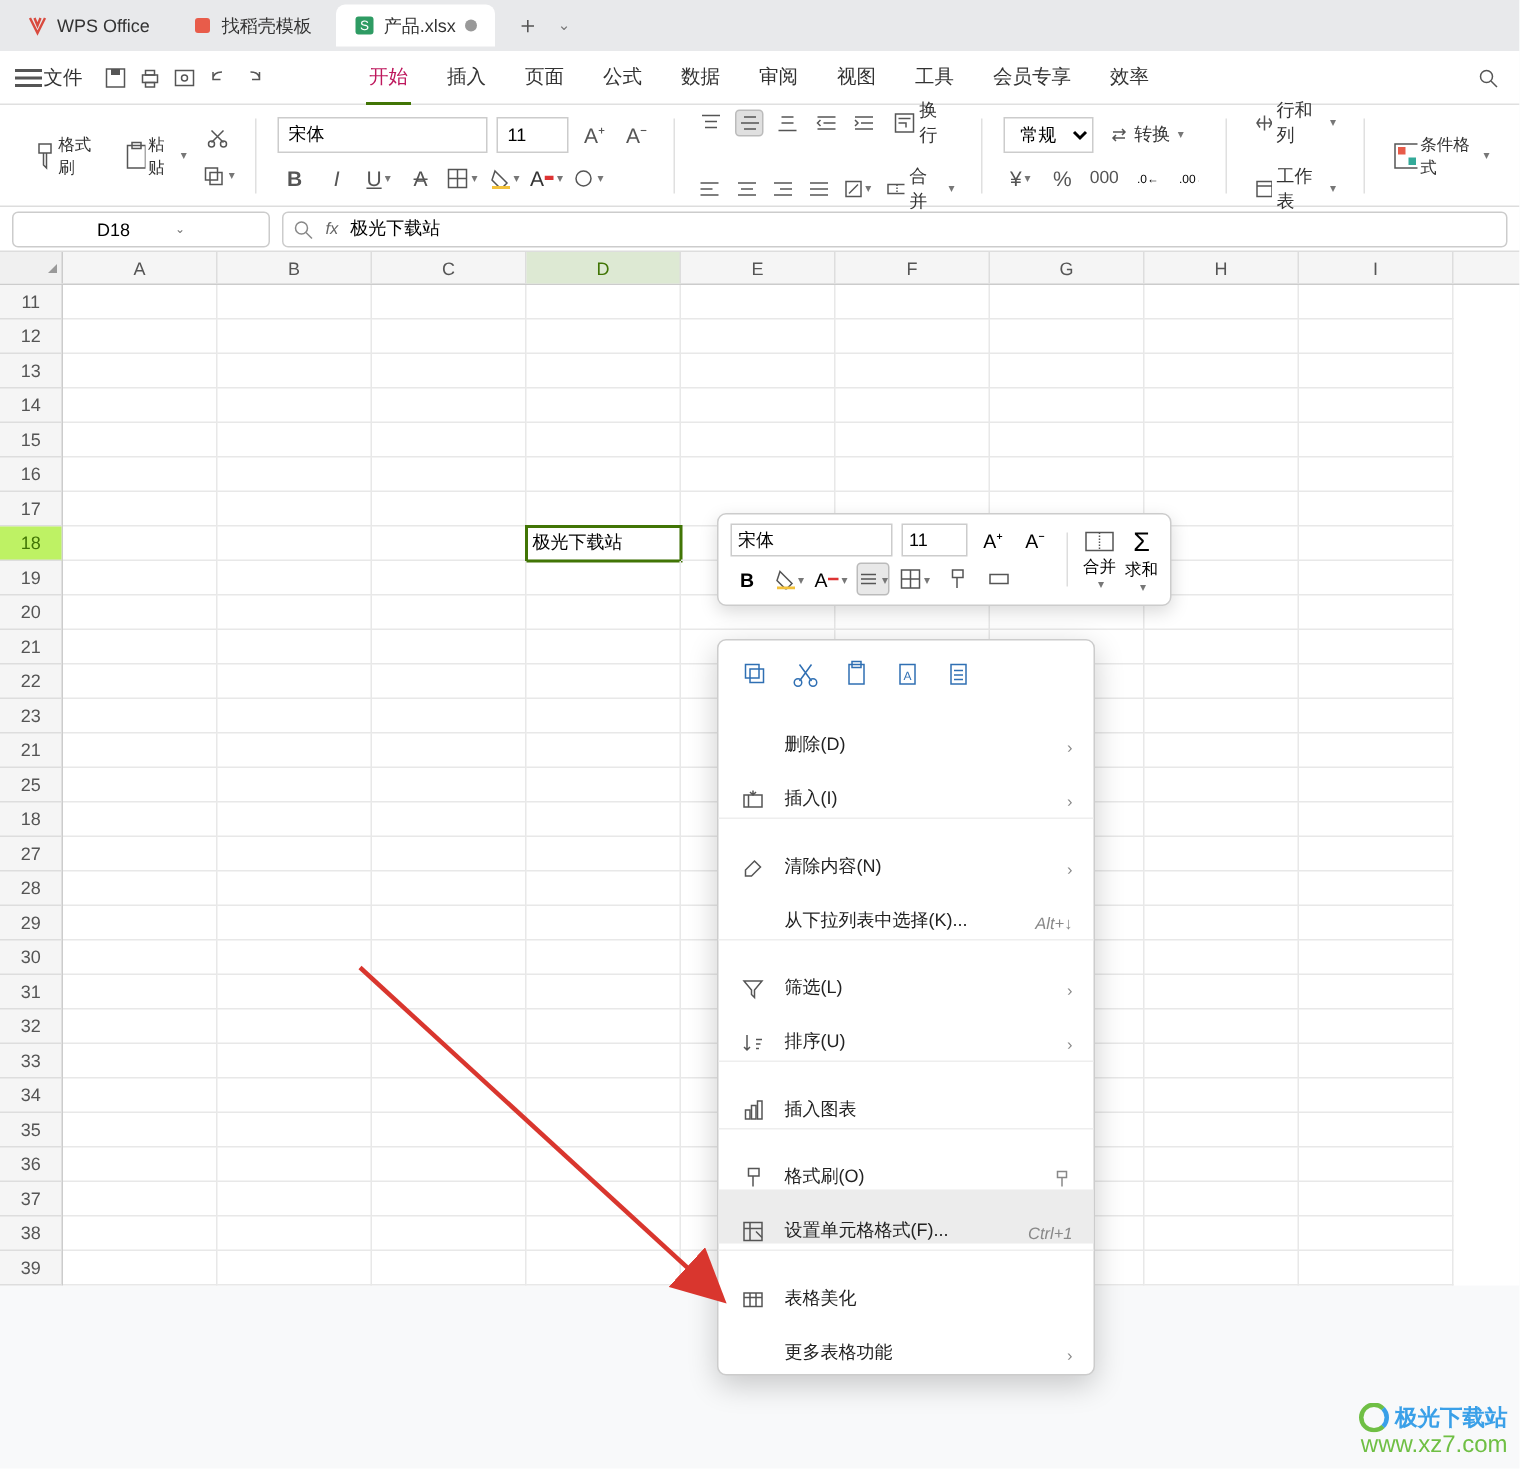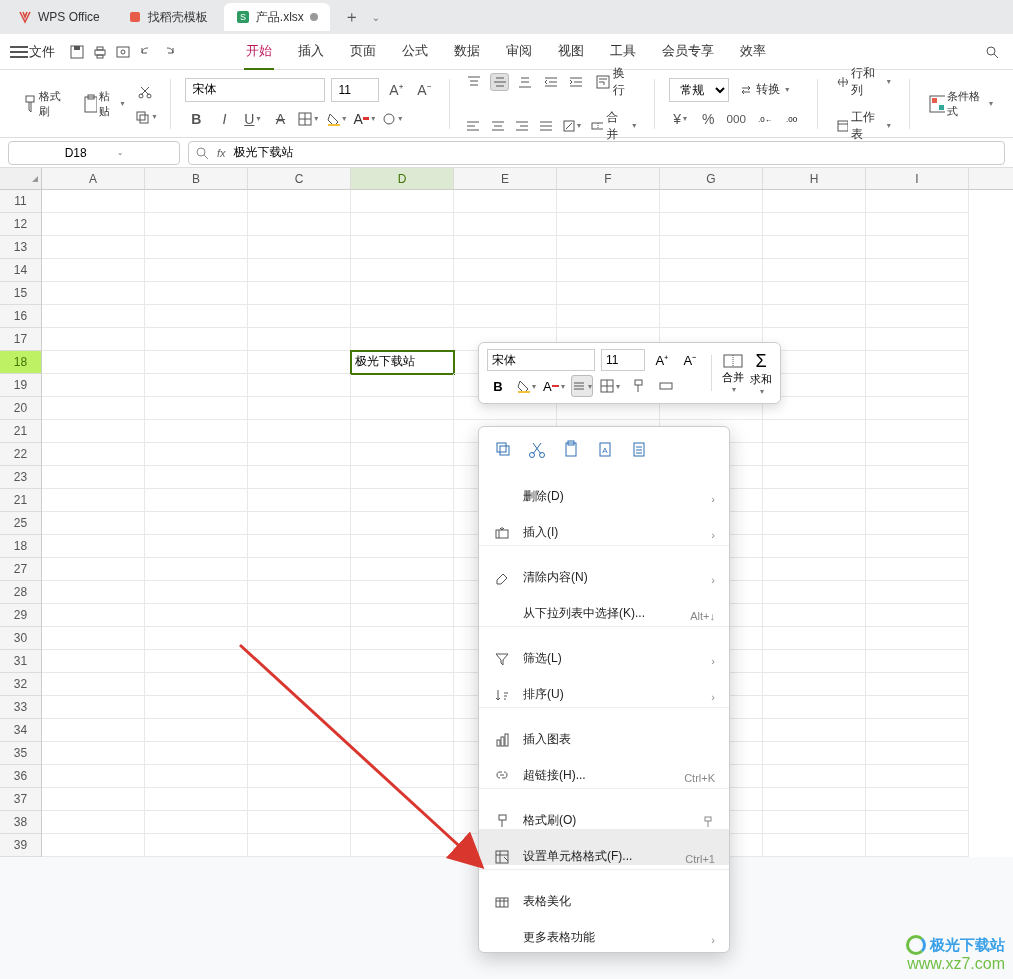--- a/index.html
+++ b/index.html
@@ -72,21 +72,21 @@
 .mini-sep { width: 1px; height: 36px; background: #ddd; margin: 0 4px; }
 .mini-stack { display: flex; flex-direction: column; align-items: center; gap: 0; }
 
 
 .context-menu { position: absolute; left: 478px; top: 426px; width: 252px; background: #fff; border: 1px solid #ccc; border-radius: 6px; box-shadow: 0 6px 20px rgba(0,0,0,.2); z-index: 60; padding: 6px 0; }
 .ctx-icon-row { display: flex; gap: 14px; padding: 6px 14px 10px; }
 .ctx-icon { width: 20px; height: 20px; color: #2f6fb3; cursor: pointer; display: flex; align-items: center; justify-content: center; }
 .ctx-item { height: 36px; display: flex; align-items: flex-end; padding: 0 14px; font-size: 12px; color: #222; cursor: pointer; gap: 12px; }
 .ctx-item.highlight { background: #ececec; }
 .ctx-item-icon { width: 18px; color: #555; display: flex; align-items: center; justify-content: center; }
-.ctx-shortcut { margin-left: auto; color: #888; font-size: 11px; }
+.ctx-shortcut { margin-left: auto; color: #888; font-size: 11px; font-style: italic; }
 .ctx-arrow { margin-left: auto; color: #888; font-size: 11px; }
 .ctx-sep { height: 1px; background: #eee; margin: 4px 0; }
 
 
 .arrow-svg { position: absolute; left: 235px; top: 640px; z-index: 70; pointer-events: none; }
 
 
 .watermark { position: absolute; right: 8px; bottom: 6px; text-align: right; z-index: 80; }
 .watermark .brand { font-size: 15px; color: #3aa0e8; font-weight: 600; display: flex; align-items: center; gap: 4px; justify-content: flex-end; }
 .watermark .url { font-size: 16px; color: #6fbf44; }
@@ -990,29 +990,20 @@
   <div class="ctx-item">
       <span class="ctx-item-icon">
         <svg width="16" height="16">
           <rect x="3" y="8" width="3" height="6" stroke="#555" fill="none"></rect>
           <rect x="7" y="5" width="3" height="9" stroke="#555" fill="none"></rect>
           <rect x="11" y="2" width="3" height="12" stroke="#555" fill="none"></rect>
         </svg>
       </span>
       <span>插入图表</span>
     </div>
-  <div class="ctx-item">
-      <span class="ctx-item-icon">
-        <svg width="16" height="16">
-          <path d="M6 10 C4 10 3 9 3 7 C3 5 4 4 6 4 L8 4 M10 4 C12 4 13 5 13 7 C13 9 12 10 10 10 L8 10 M6 7 L10 7" stroke="#555" fill="none"></path>
-        </svg>
-      </span>
-      <span>超链接(H)...</span>
-      <span class="ctx-shortcut">Ctrl+K</span>
-    </div>
   <div class="ctx-sep"></div>
   <div class="ctx-item">
       <span class="ctx-item-icon">
         <svg width="16" height="16">
           <rect x="5" y="2" width="7" height="5" stroke="#555" fill="none"></rect>
           <path d="M8 7 L8 14" stroke="#555"></path>
         </svg>
       </span>
       <span>格式刷(O)</span>
       <span class="ctx-arrow">

